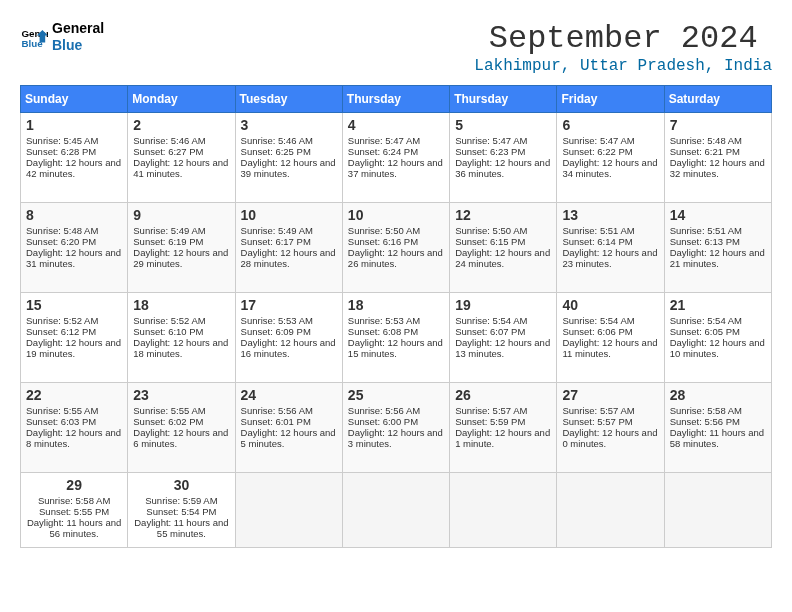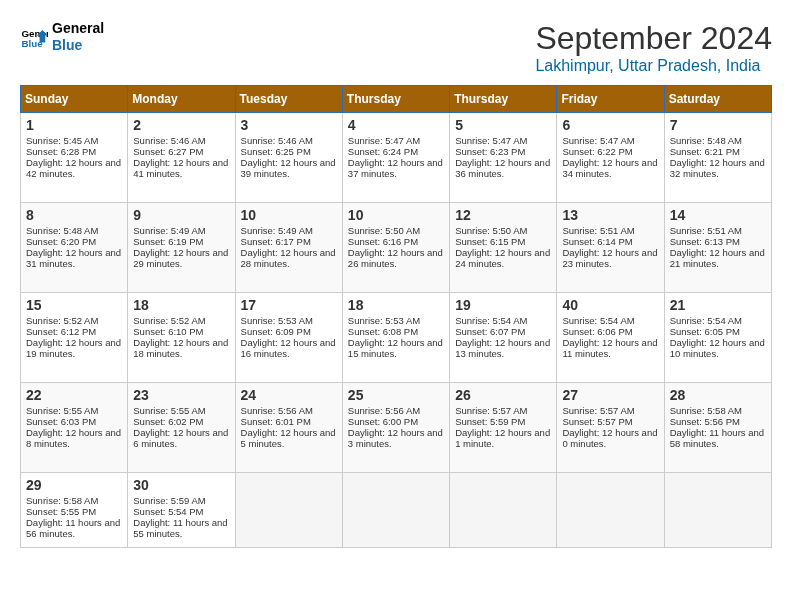--- a/index.html
+++ b/index.html
@@ -19,38 +19,39 @@
     .logo {
       display: flex;
       align-items: center;
       gap: 4px;
     }
     .logo-icon {
       width: 28px;
       height: 28px;
     }
     .title-area {
-      text-align: left;
+      text-align: center;
+      font-family: Liberation Mono, monospace;
     }
     .main-title {
       font-size: 32px;
       font-weight: normal;
       color: #333;
     }
     .subtitle {
       font-size: 16px;
       color: #0369a1;
     }
     table {
       width: 100%;
       border-collapse: collapse;
       table-layout: fixed;
     }
     th {
-      background-color: #a16207;
+      background-color: #3b82f6;
       color: #fff;
       font-size: 12px;
       font-weight: bold;
       padding: 6px 4px;
       text-align: left;
       border: 1px solid #2a6ebb;
     }
     td {
       border: 1px solid #ccc;
       padding: 4px 5px;
@@ -68,20 +69,21 @@
       font-weight: bold;
       color: #333;
       display: block;
       margin-bottom: 2px;
     }
     .empty-cell {
       background: #f5f5f5 !important;
     }
     .last-row td {
       height: 75px;
+      text-align: center;
     }
   </style>
 </head>
 <body>
 
 <div class="header-area">
   <div class="logo">
     <svg class="logo-icon" viewBox="0 0 40 40">
       <text x="2" y="20" font-size="14" font-weight="bold" fill="#000">General</text>
       <text x="2" y="34" font-size="14" font-weight="bold" fill="#1a6faf">Blue</text>

